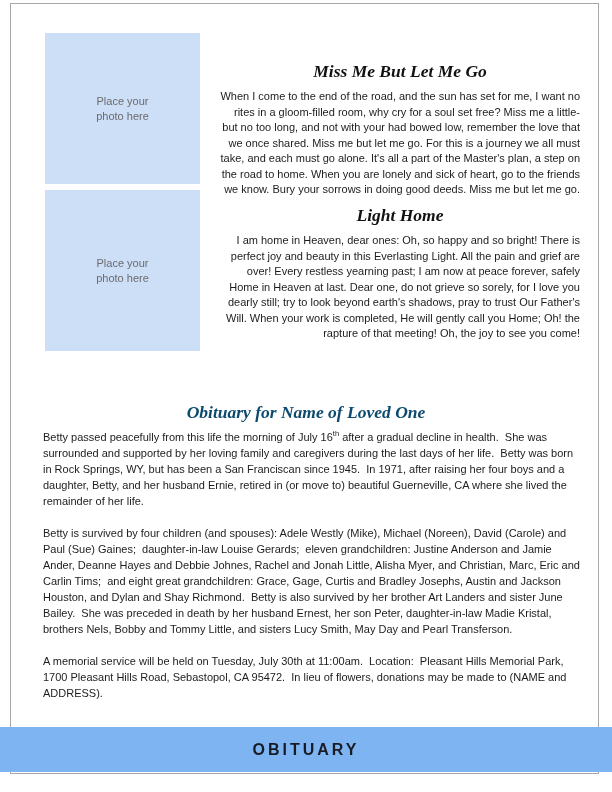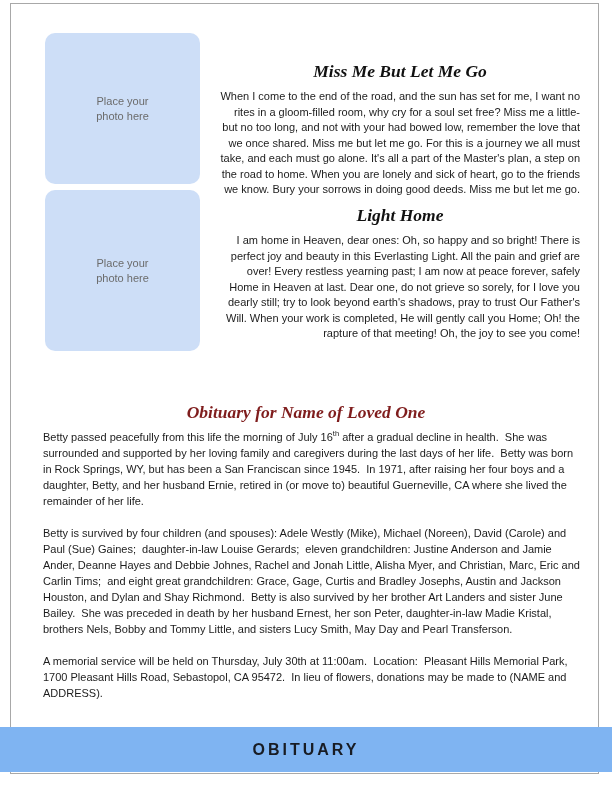--- a/index.html
+++ b/index.html
@@ -22,21 +22,20 @@
     position: absolute;
     background: #cddef7;
     display: flex;
     align-items: center;
     justify-content: center;
     text-align: center;
     color: #6b6b6b;
     font-size: 11px;
     line-height: 15px;
     white-space: pre-line;
-    border-radius: 10px;
   }
   .photo-box.first  { left: 45px; top: 33px;  width: 155px; height: 151px; }
   .photo-box.second { left: 45px; top: 190px; width: 155px; height: 161px; }
   .poem { position: absolute; left: 220px; width: 360px; }
   .poem.first  { top: 37px; margin-top: 24px; }
   .poem.second { top: 205px; }
   .poem-title {
     font-family: "Liberation Serif", serif;
     font-style: italic;
     font-weight: bold;
@@ -57,21 +56,21 @@
   .obit-heading {
     position: absolute;
     left: 40px; top: 402px;
     width: 532px;
     text-align: center;
     font-family: "Liberation Serif", serif;
     font-style: italic;
     font-weight: bold;
     font-size: 17.5px;
     margin: 0;
-    color: #7f1d1d;
+    color: #0c4a6e;
   }
   .obit-body {
     position: absolute;
     left: 43px; top: 429px;
     width: 537px;
     font-size: 11px;
     line-height: 16px;
     color: #1c1c1c;
   }
   .obit-body p { margin: 0 0 16px 0; white-space: pre-wrap; }
@@ -117,20 +116,20 @@
   <div class="poem second">
     <h2 class="poem-title">Light Home</h2>
     <p class="poem-text">I am home in Heaven, dear ones: Oh, so happy and so bright! There is perfect joy and beauty in this Everlasting Light. All the pain and grief are over! Every restless yearning past; I am now at peace forever, safely Home in Heaven at last. Dear one, do not grieve so sorely, for I love you dearly still; try to look beyond earth's shadows, pray to trust Our Father's Will. When your work is completed, He will gently call you Home; Oh! the rapture of that meeting! Oh, the joy to see you come!</p>
   </div>
 
   <h2 class="obit-heading">Obituary for Name of Loved One</h2>
 
   <div class="obit-body">
     <p><span>Betty passed peacefully from this life the morning of July 16</span><sup>th</sup><span> after a gradual decline in health.  She was surrounded and supported by her loving family and caregivers during the last days of her life.  Betty was born in Rock Springs, WY, but has been a San Franciscan since 1945.  In 1971, after raising her four boys and a daughter, Betty, and her husband Ernie, retired in (or move to) beautiful Guerneville, CA where she lived the remainder of her life.</span></p>
     <p>Betty is survived by four children (and spouses): Adele Westly (Mike), Michael (Noreen), David (Carole) and Paul (Sue) Gaines;  daughter-in-law Louise Gerards;  eleven grandchildren: Justine Anderson and Jamie Ander, Deanne Hayes and Debbie Johnes, Rachel and Jonah Little, Alisha Myer, and Christian, Marc, Eric and Carlin Tims;  and eight great grandchildren: Grace, Gage, Curtis and Bradley Josephs, Austin and Jackson Houston, and Dylan and Shay Richmond.  Betty is also survived by her brother Art Landers and sister June Bailey.  She was preceded in death by her husband Ernest, her son Peter, daughter-in-law Madie Kristal, brothers Nels, Bobby and Tommy Little, and sisters Lucy Smith, May Day and Pearl Transferson.</p>
-    <p>A memorial service will be held on Thursday, July 30th at 11:00am.  Location:  Pleasant Hills Memorial Park, 1700 Pleasant Hills Road, Sebastopol, CA 95472.  In lieu of flowers, donations may be made to (NAME and ADDRESS).</p>
+    <p>A memorial service will be held on Tuesday, July 30th at 11:00am.  Location:  Pleasant Hills Memorial Park, 1700 Pleasant Hills Road, Sebastopol, CA 95472.  In lieu of flowers, donations may be made to (NAME and ADDRESS).</p>
   </div>
 
   <div class="footer-bar">
     <span class="footer-label">OBITUARY</span>
   </div>
 
 </div>
 
 </body></html>

